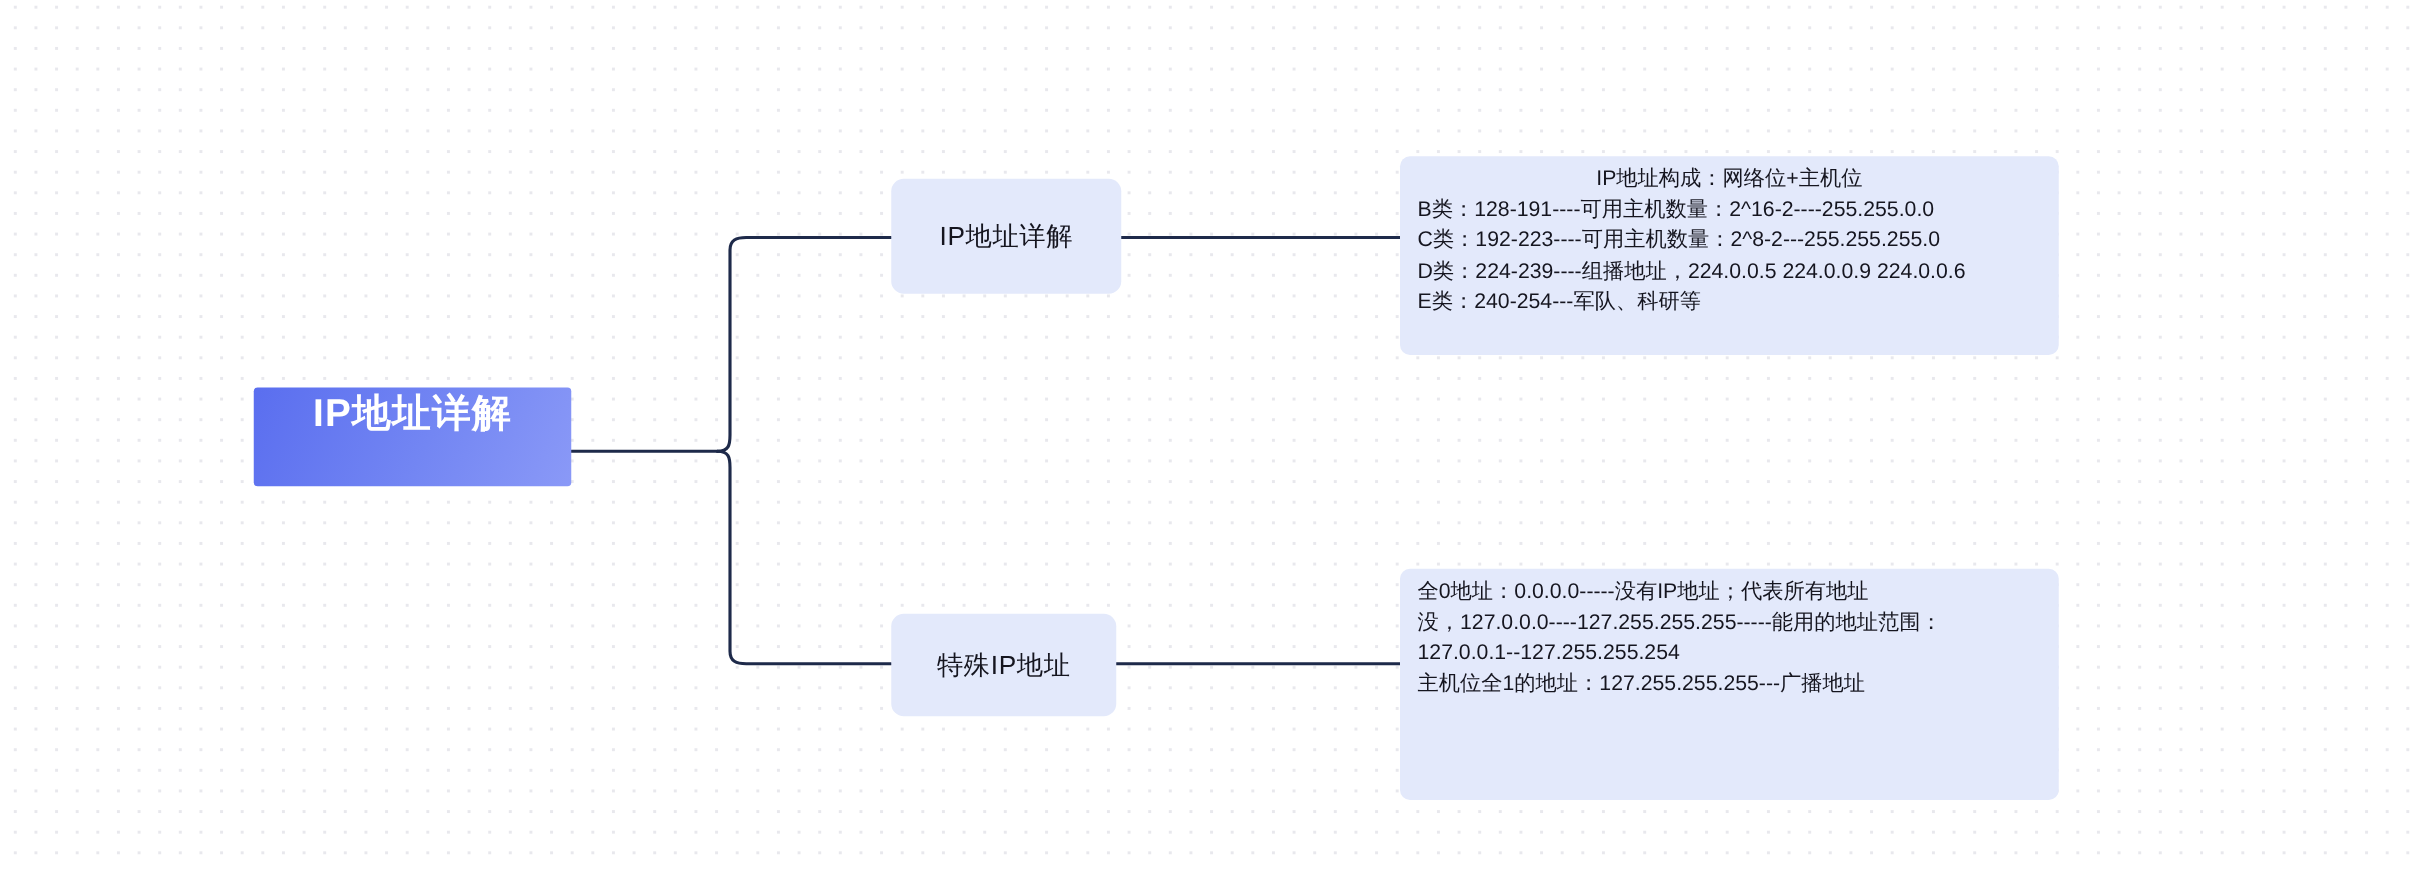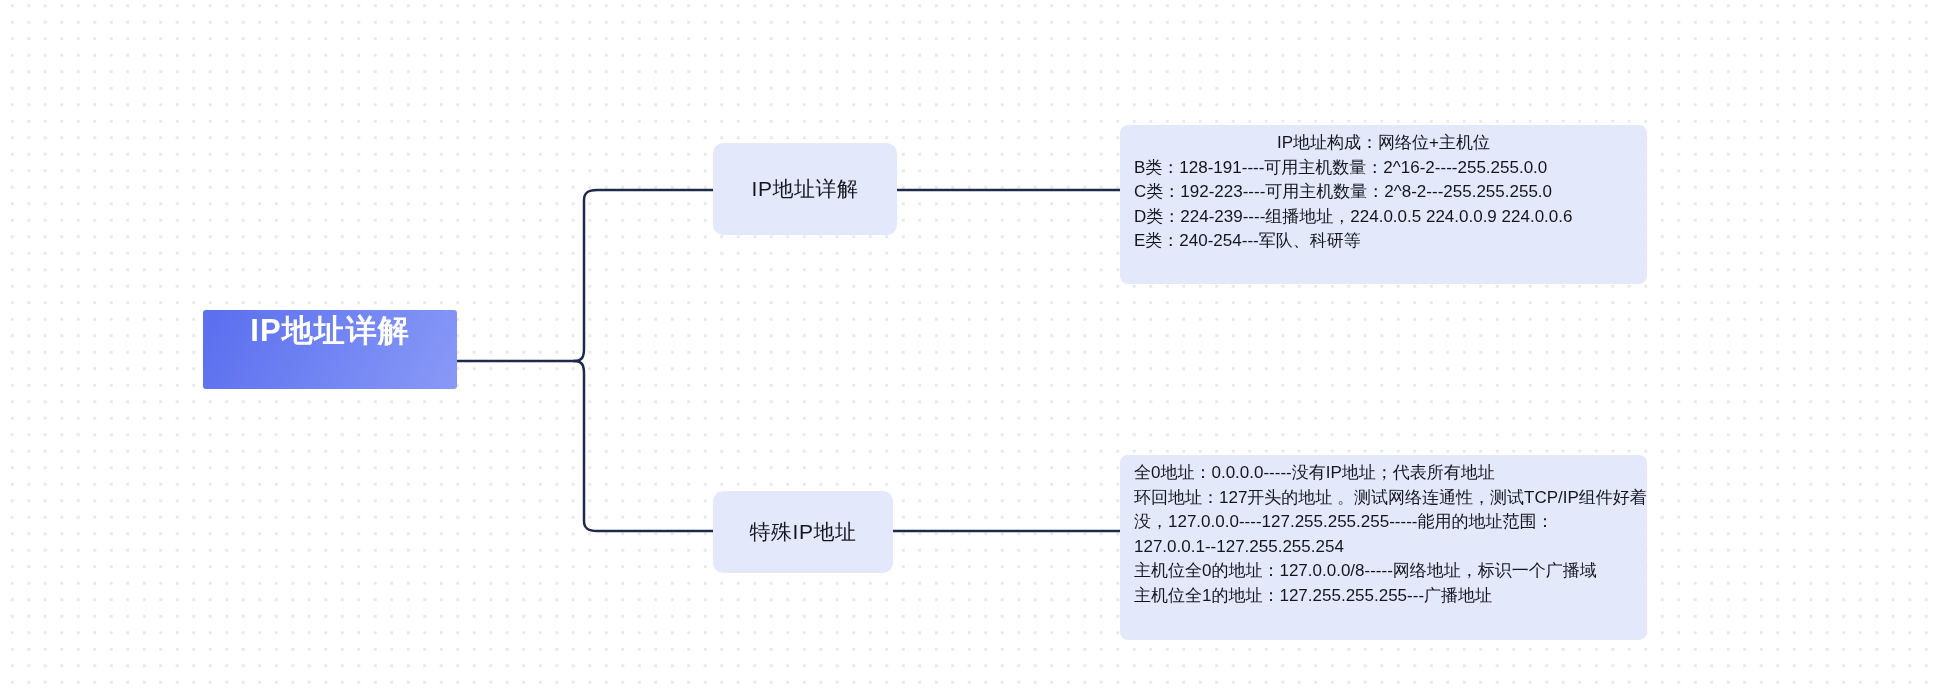--- a/index.html
+++ b/index.html
@@ -74,20 +74,18 @@
   <div class="detail-block" id="block-classification">
     <div class="detail-line center">IP地址构成：网络位+主机位</div>
     <div class="detail-line">B类：128-191----可用主机数量：2^16-2----255.255.0.0</div>
     <div class="detail-line">C类：192-223----可用主机数量：2^8-2---255.255.255.0</div>
     <div class="detail-line">D类：224-239----组播地址，224.0.0.5  224.0.0.9  224.0.0.6</div>
     <div class="detail-line">E类：240-254---军队、科研等</div>
   </div>
 
   <div class="detail-block" id="block-special">
     <div class="detail-line">全0地址：0.0.0.0-----没有IP地址；代表所有地址</div>
-    <div class="detail-line">环回地址：127开头的地址 。测试网络连通性，测试TCP/IP组件好着</div>
     <div class="detail-line">没，127.0.0.0----127.255.255.255-----能用的地址范围：</div>
     <div class="detail-line">127.0.0.1--127.255.255.254</div>
-    <div class="detail-line">主机位全0的地址：127.0.0.0/8-----网络地址，标识一个广播域</div>
     <div class="detail-line">主机位全1的地址：127.255.255.255---广播地址</div>
   </div>
 
 </div>
 
 </body></html>

